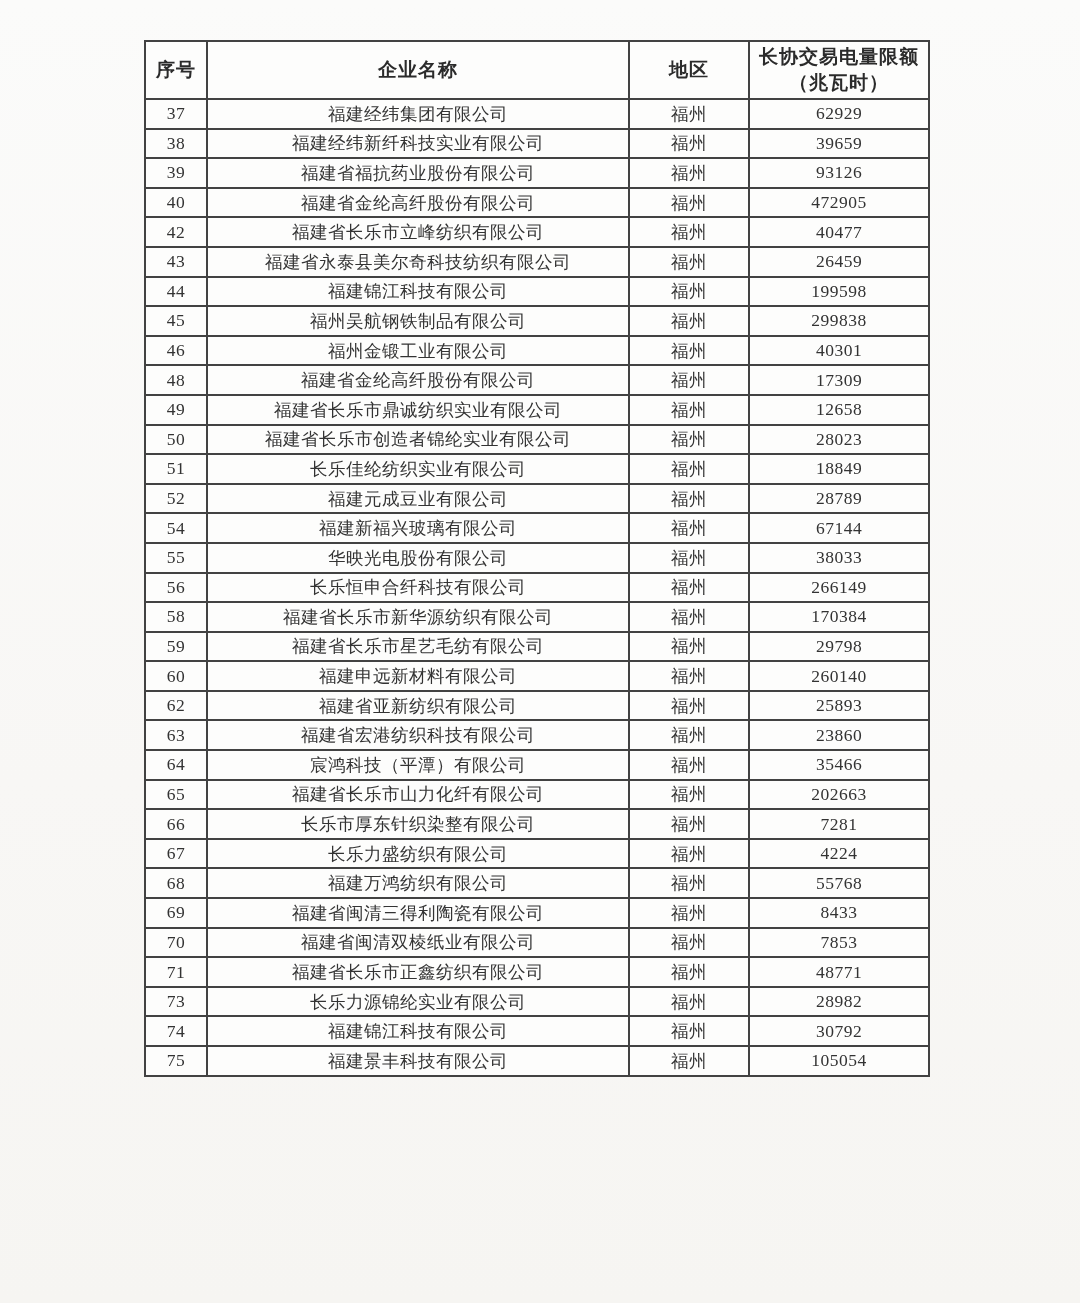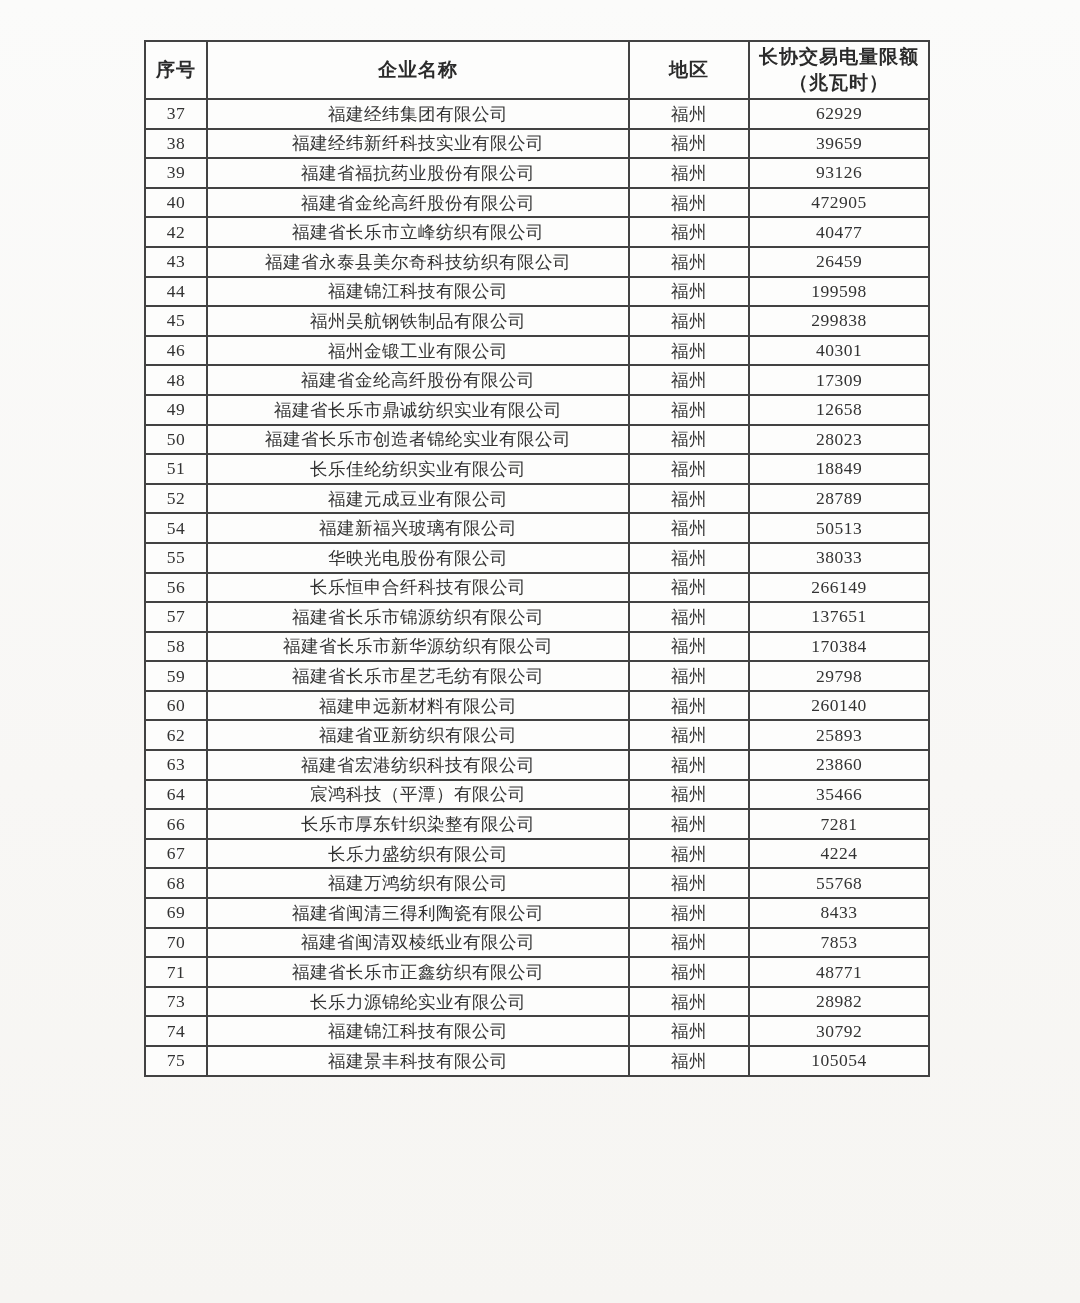--- a/index.html
+++ b/index.html
@@ -193,43 +193,37 @@
       <td>福建元成豆业有限公司</td>
       <td>福州</td>
       <td>28789</td>
     </tr>
 
 
     <tr>
       <td>54</td>
       <td>福建新福兴玻璃有限公司</td>
       <td>福州</td>
-      <td>50513</td>
+      <td>67144</td>
     </tr>
 
     <tr>
       <td>55</td>
       <td>华映光电股份有限公司</td>
       <td>福州</td>
       <td>38033</td>
     </tr>
 
     <tr>
       <td>56</td>
       <td>长乐恒申合纤科技有限公司</td>
       <td>福州</td>
       <td>266149</td>
     </tr>
 
-    <tr>
-      <td>57</td>
-      <td>福建省长乐市锦源纺织有限公司</td>
-      <td>福州</td>
-      <td>137651</td>
-    </tr>
 
     <tr>
       <td>58</td>
       <td>福建省长乐市新华源纺织有限公司</td>
       <td>福州</td>
       <td>170384</td>
     </tr>
 
     <tr>
       <td>59</td>
@@ -260,20 +254,26 @@
       <td>23860</td>
     </tr>
 
     <tr>
       <td>64</td>
       <td>宸鸿科技（平潭）有限公司</td>
       <td>福州</td>
       <td>35466</td>
     </tr>
 
+    <tr>
+      <td>65</td>
+      <td>福建省长乐市山力化纤有限公司</td>
+      <td>福州</td>
+      <td>202663</td>
+    </tr>
 
     <tr>
       <td>66</td>
       <td>长乐市厚东针织染整有限公司</td>
       <td>福州</td>
       <td>7281</td>
     </tr>
 
     <tr>
       <td>67</td>

